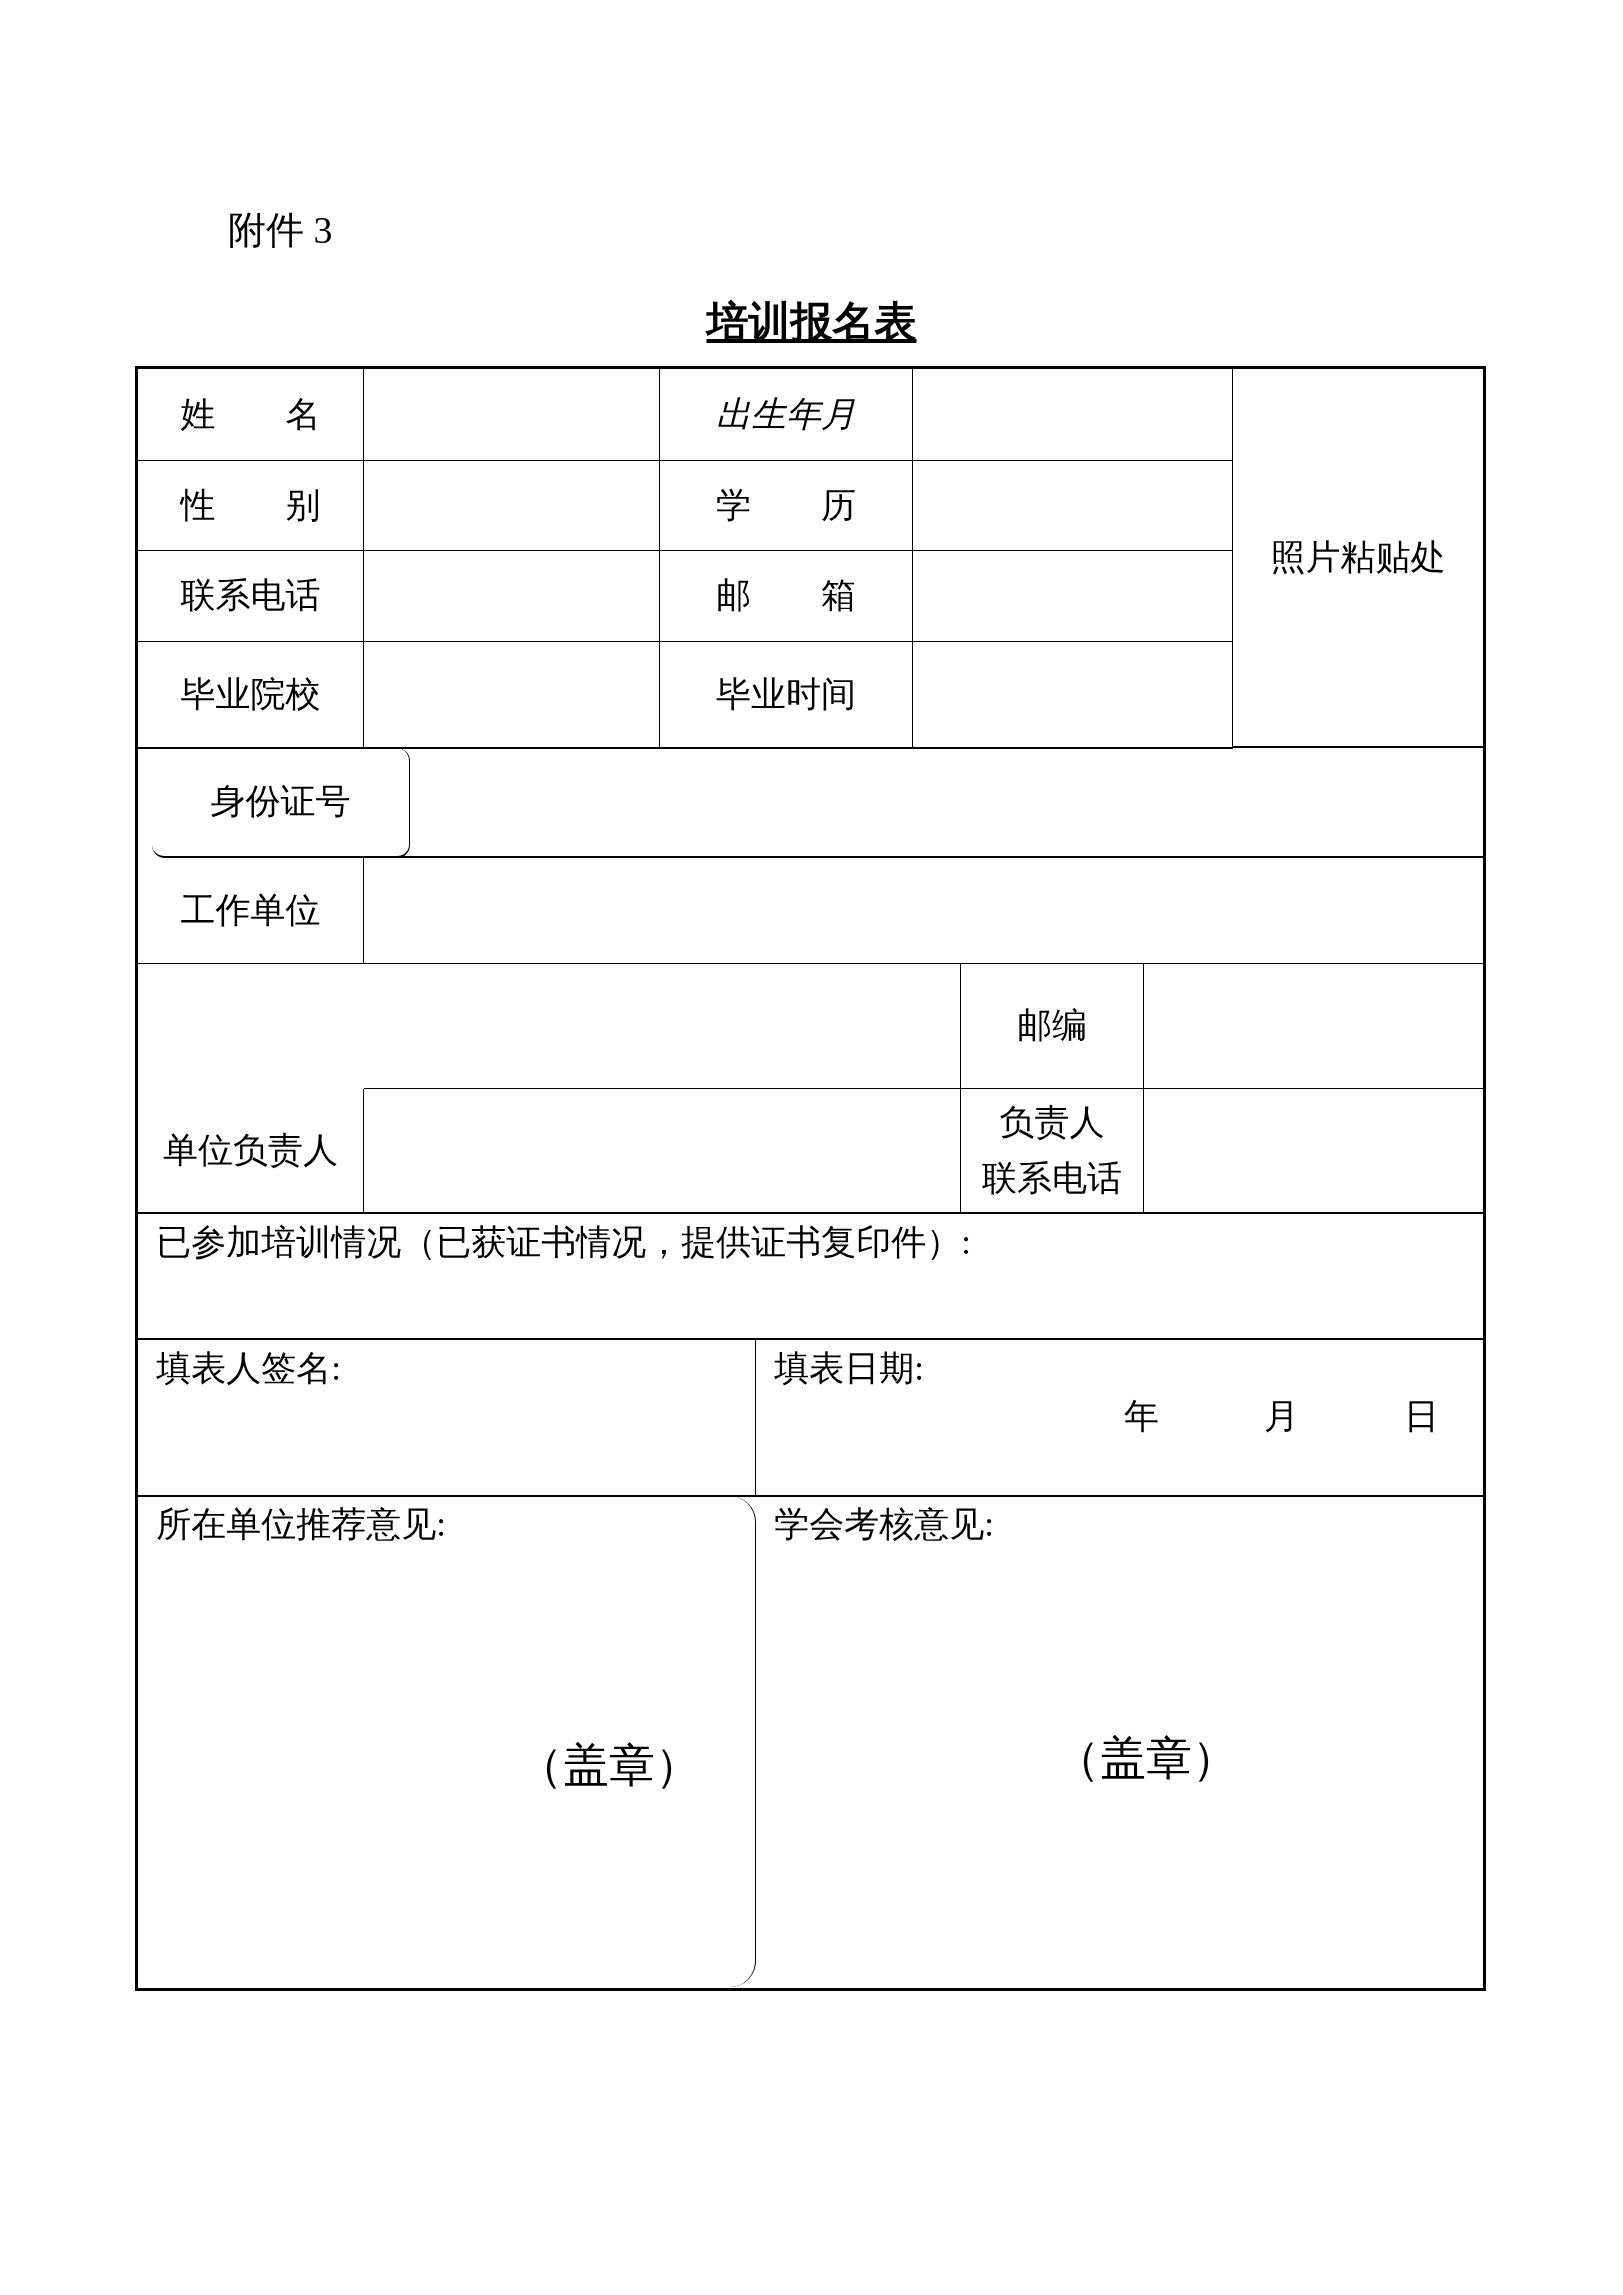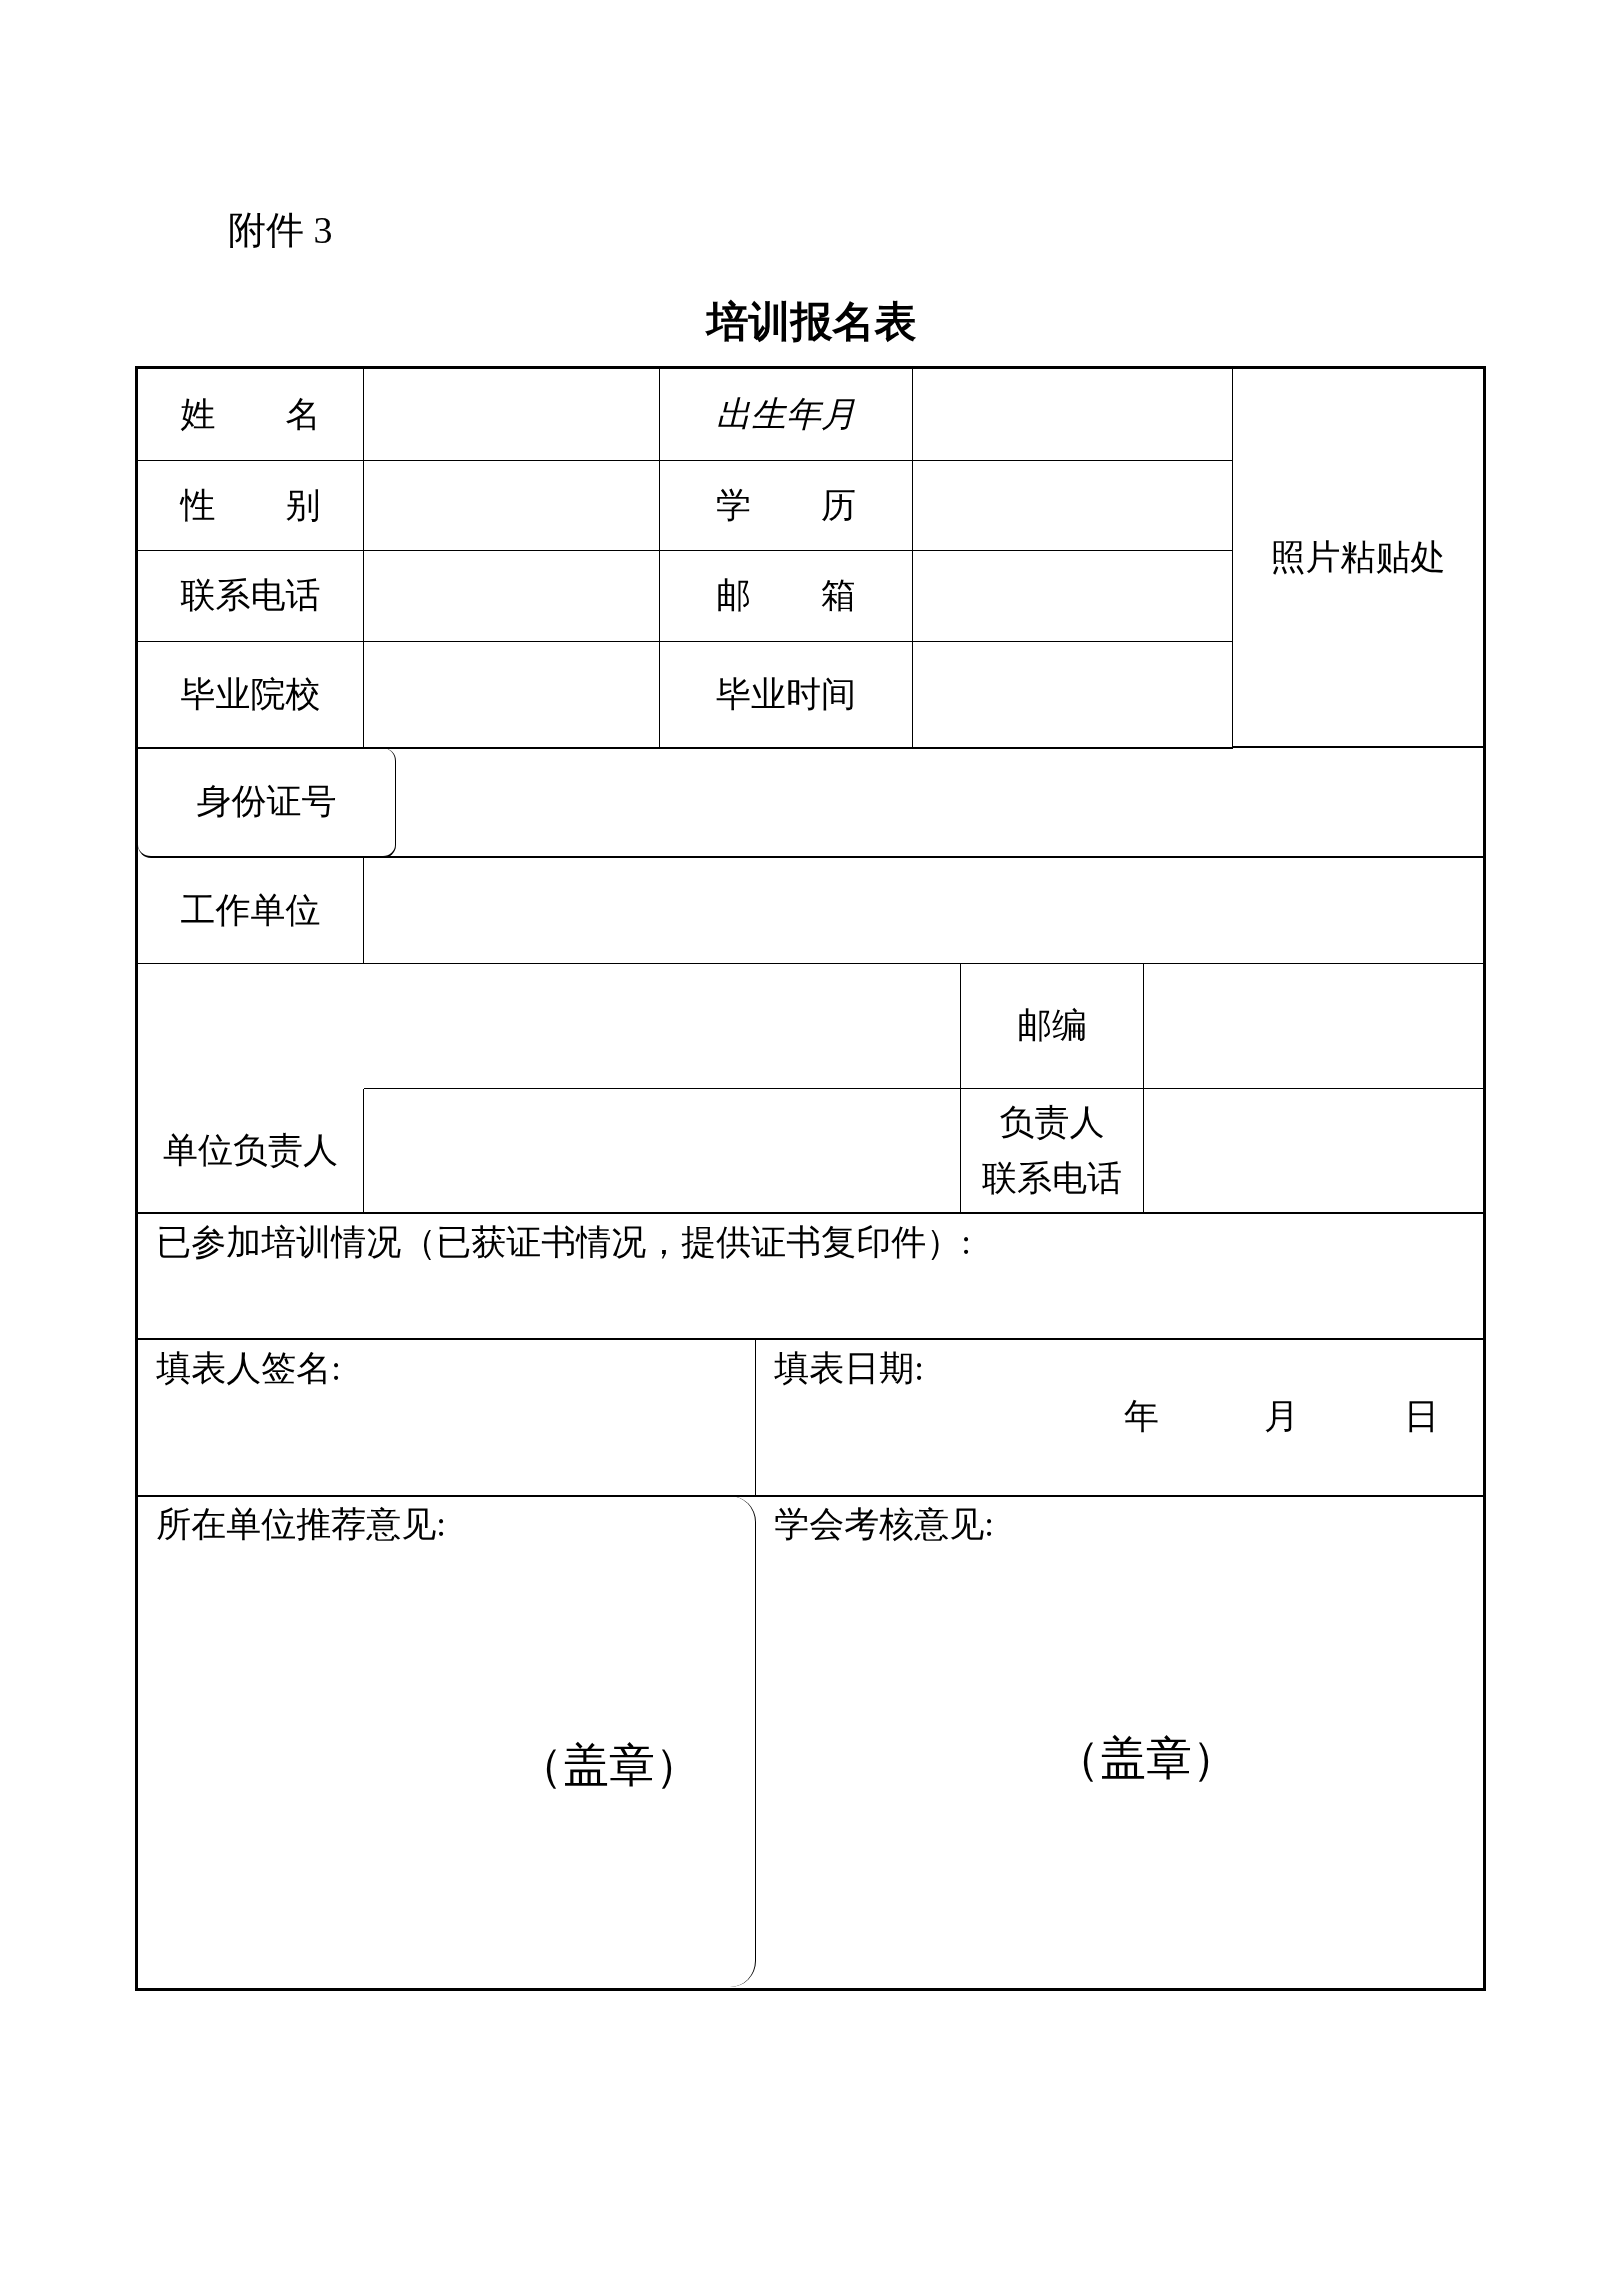--- a/index.html
+++ b/index.html
@@ -3,21 +3,21 @@
 <meta charset="utf-8">
 <style>
   html,body{margin:0;padding:0;background:#e8e8e8;}
   .page{
     position:relative;width:1623px;height:2295px;background:#ffffff;
     font-family:"Liberation Serif","DejaVu Serif",serif;color:#000;
     margin:0 auto;overflow:hidden;
   }
   .attachment{position:absolute;left:228px;top:205px;font-size:38px;}
   .doc-title{position:absolute;left:0;top:294px;width:100%;text-align:center;
-    font-size:42px;font-weight:bold;}
+    font-size:42px;font-weight:bold;text-decoration:underline;}
   .tbl{position:absolute;left:135px;top:366px;width:1351px;height:1625px;
     border:3.3px solid #000;box-sizing:border-box;}
   .c{position:absolute;box-sizing:border-box;
      border-right:1.3px solid #000;border-bottom:1.3px solid #000;
      display:flex;align-items:center;justify-content:center;
      font-size:35px;line-height:1.25;}
   .nr{border-right:none;}
   .nb{border-bottom:none;}
   .tb{border-bottom-width:2.6px;}
   .tl{display:block;padding:6.5px 0 0 18.3px;text-align:left;}
@@ -49,21 +49,21 @@
     <div class="c" style="left:0;top:182px;width:226px;height:91px;">联系电话</div>
     <div class="c" style="left:226px;top:182px;width:296px;height:91px;"></div>
     <div class="c" style="left:522px;top:182px;width:253px;height:91px;">邮　　箱</div>
     <div class="c" style="left:775px;top:182px;width:320px;height:91px;"></div>
 
     <div class="c tb" style="left:0;top:273px;width:226px;height:107px;">毕业院校</div>
     <div class="c tb" style="left:226px;top:273px;width:296px;height:107px;"></div>
     <div class="c tb" style="left:522px;top:273px;width:253px;height:107px;">毕业时间</div>
     <div class="c tb" style="left:775px;top:273px;width:320px;height:107px;"></div>
 
-    <div class="c tb" style="left:0;top:379px;width:258px;height:110px;border-radius:13px;">身份证号</div>
+    <div class="c tb" style="left:14px;top:379px;width:258px;height:110px;border-radius:13px;">身份证号</div>
     <div class="c nr tb" style="left:226px;top:379px;width:1119px;height:110px;"></div>
 
     <div class="c" style="left:0;top:489px;width:226px;height:106px;">工作单位</div>
     <div class="c nr" style="left:226px;top:489px;width:1119px;height:106px;"></div>
 
     <div class="c" style="left:226px;top:595px;width:597px;height:125px;"></div>
     <div class="c" style="left:823px;top:595px;width:183px;height:125px;">邮编</div>
     <div class="c nr" style="left:1006px;top:595px;width:339px;height:125px;"></div>
 
     <div class="c tb" style="left:0;top:720px;width:226px;height:125px;">单位负责人</div>

